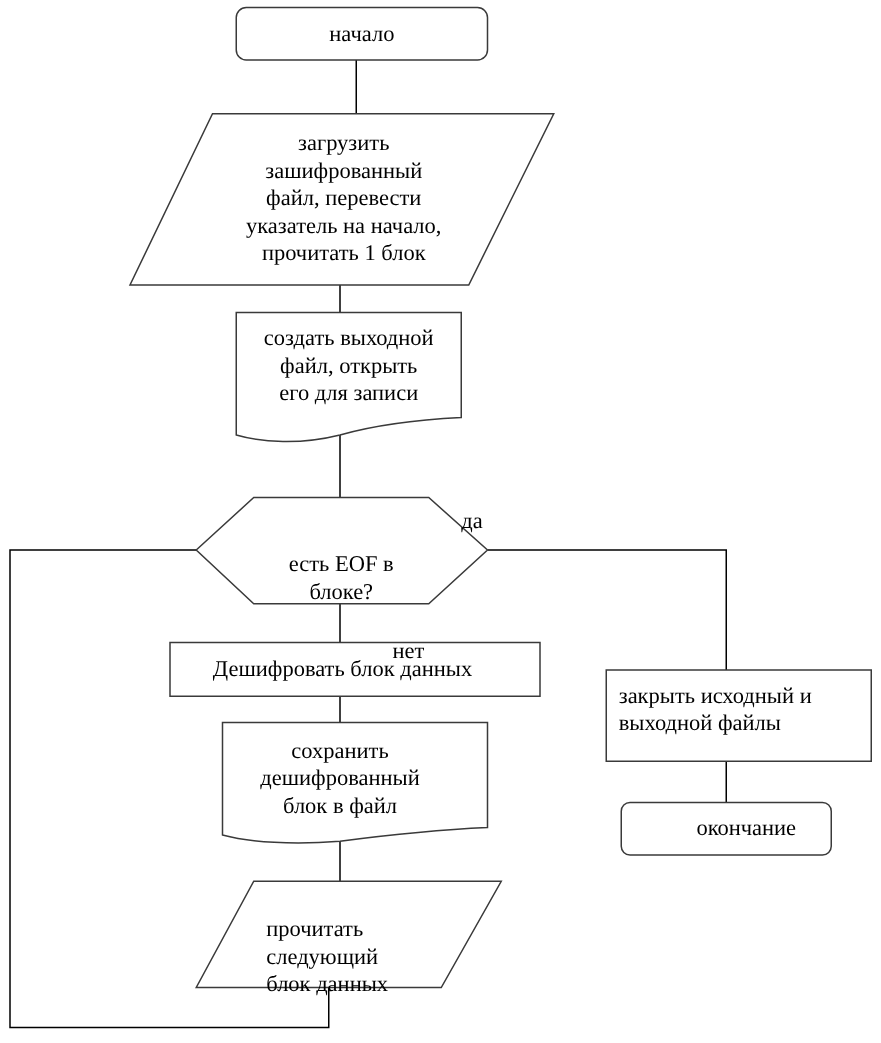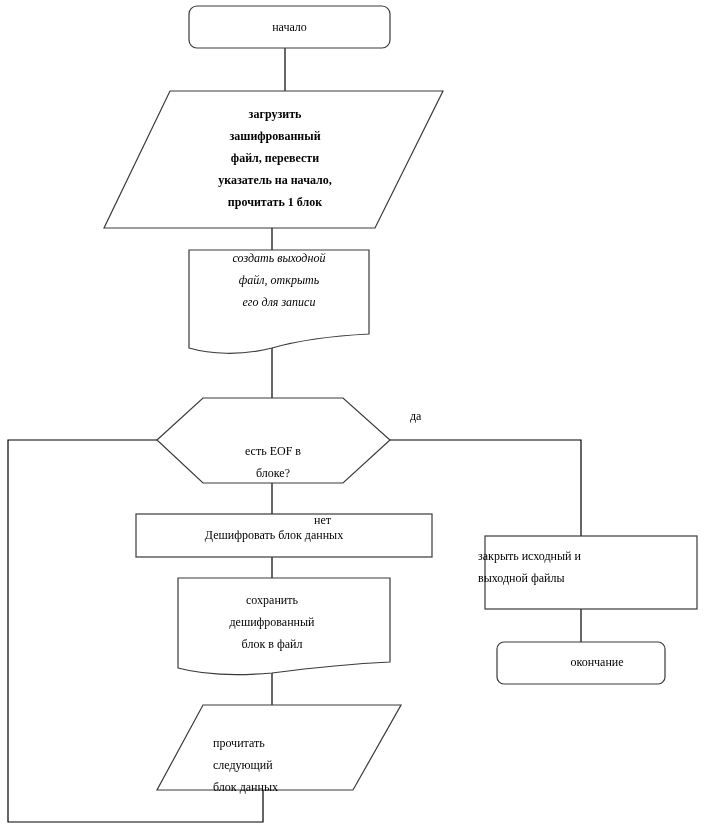--- a/index.html
+++ b/index.html
@@ -3,21 +3,21 @@
   <meta charset="utf-8">
   <style>
     html, body { margin: 0; padding: 0; background: #ffffff; }
     body { width: 705px; height: 834px; position: relative; overflow: hidden; }
     #canvas { position: absolute; left: 0; top: 0; }
     .shape { fill: #ffffff; stroke: #3a3a3a; stroke-width: 1.2; }
     .line { stroke: #000000; stroke-width: 1.2; fill: none; }
     .lbl {
       position: absolute;
       font-family: "Liberation Serif", serif;
-      font-size: 12px;
+      font-size: 18px;
       line-height: 22px;
       color: #000;
       white-space: pre-line;
     }
     .center { text-align: center; }
     .left { text-align: left; }
   </style>
 </head>
 <body>
 
@@ -38,34 +38,34 @@
   <path class="shape" d="M189,250 L369,250 L369,334 C330,336 300,340 272,348 C240,356 210,354 189,348 Z"></path>
   <polygon class="shape" points="157,440 203,398 343,398 390,440 343,483 203,483"></polygon>
   <rect class="shape" x="136" y="514" width="296" height="43"></rect>
   <path class="shape" d="M178,578 L390,578 L390,662 C345,664 310,668 272,673 C235,676 200,674 178,668 Z"></path>
   <polygon class="shape" points="203,705 401,705 353,790 157,790"></polygon>
   <rect class="shape" x="485" y="536" width="212" height="73"></rect>
   <rect class="shape" x="497" y="642" width="168" height="42" rx="7" ry="7"></rect>
 </svg>
 
 <div class="lbl center" style="left:189px; top:16px; width:201px;">начало</div>
-<div class="lbl center" style="left:150px; top:103px; width:250px;font-weight:bold;">загрузить
+<div class="lbl center" style="left:150px; top:103px; width:250px;">загрузить
 зашифрованный
 файл, перевести
 указатель на начало,
 прочитать 1 блок</div>
-<div class="lbl center" style="left:189px; top:247px; width:180px;font-style:italic;">создать выходной
+<div class="lbl center" style="left:189px; top:259px; width:180px;">создать выходной
 файл, открыть
 его для записи</div>
 <div class="lbl center" style="left:203px; top:408px; width:140px;margin-top:32px;">есть EOF в
 блоке?</div>
-<div class="lbl" style="left:410px; top:405px;">да</div>
+<div class="lbl" style="left:369px; top:405px;">да</div>
 <div class="lbl" style="left:314px; top:489px;margin-top:20px;">нет</div>
 <div class="lbl center" style="left:136px; top:524px; width:276px;">Дешифровать блок данных</div>
 <div class="lbl center" style="left:178px; top:589px; width:188px;">сохранить
 дешифрованный
 блок в файл</div>
 <div class="lbl left" style="left:213px; top:714px; width:160px;margin-top:18px;">прочитать
 следующий
 блок данных</div>
-<div class="lbl left" style="left:478px; top:545px; width:200px;">закрыть исходный и
+<div class="lbl left" style="left:495px; top:545px; width:200px;">закрыть исходный и
 выходной файлы</div>
 <div class="lbl center" style="left:497px; top:651px; width:200px;">окончание</div>
 
 </body></html>

